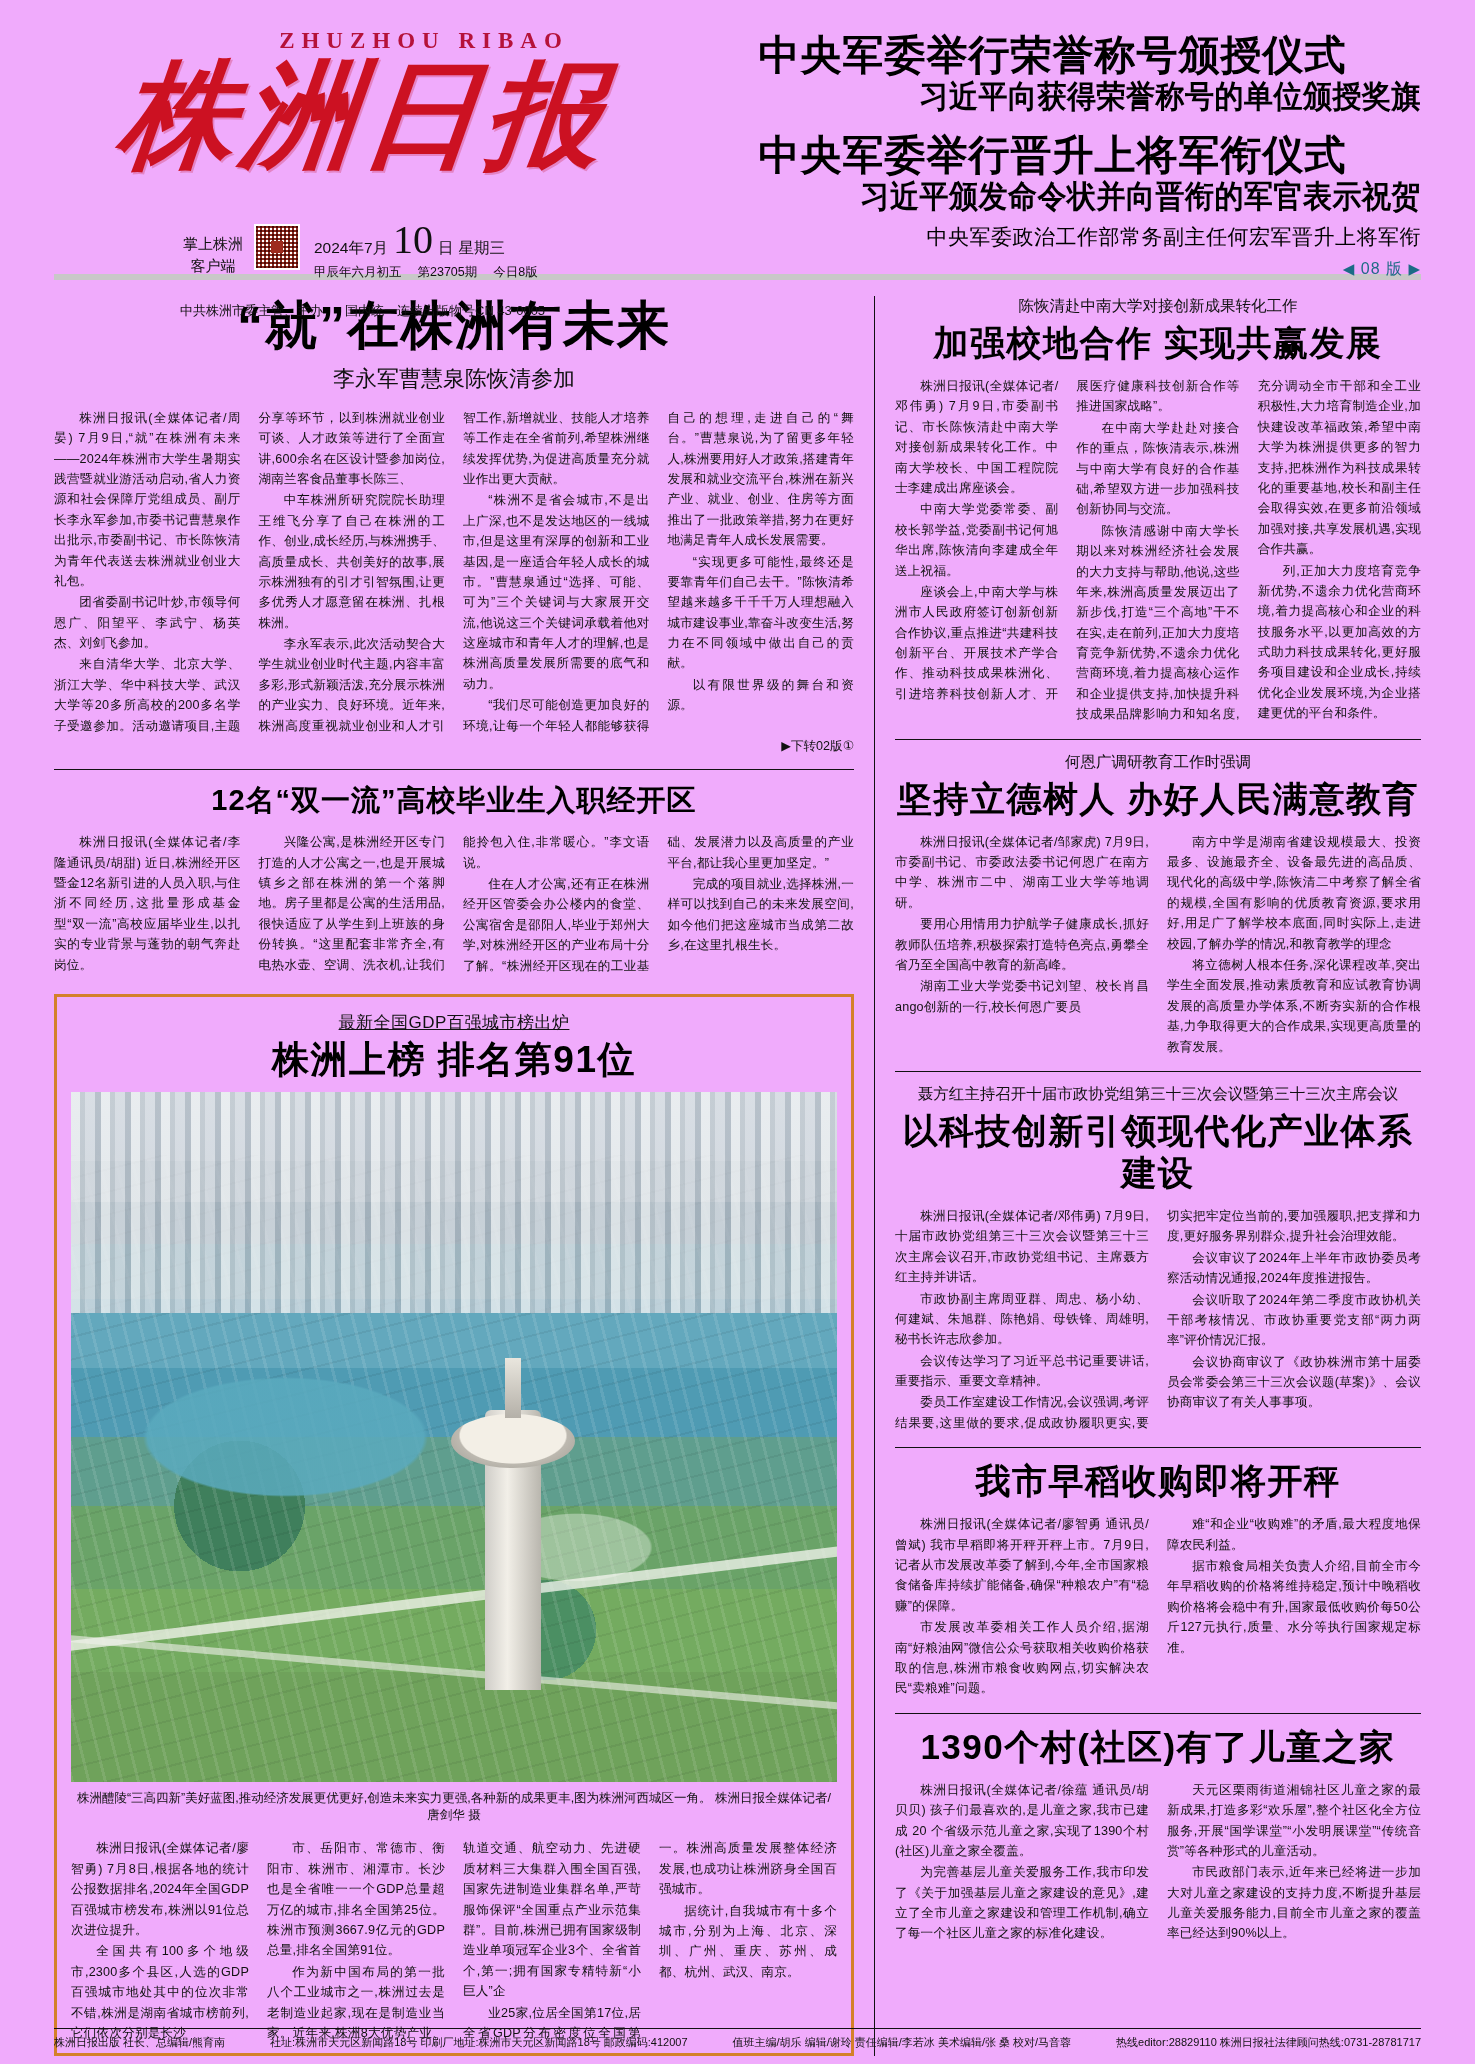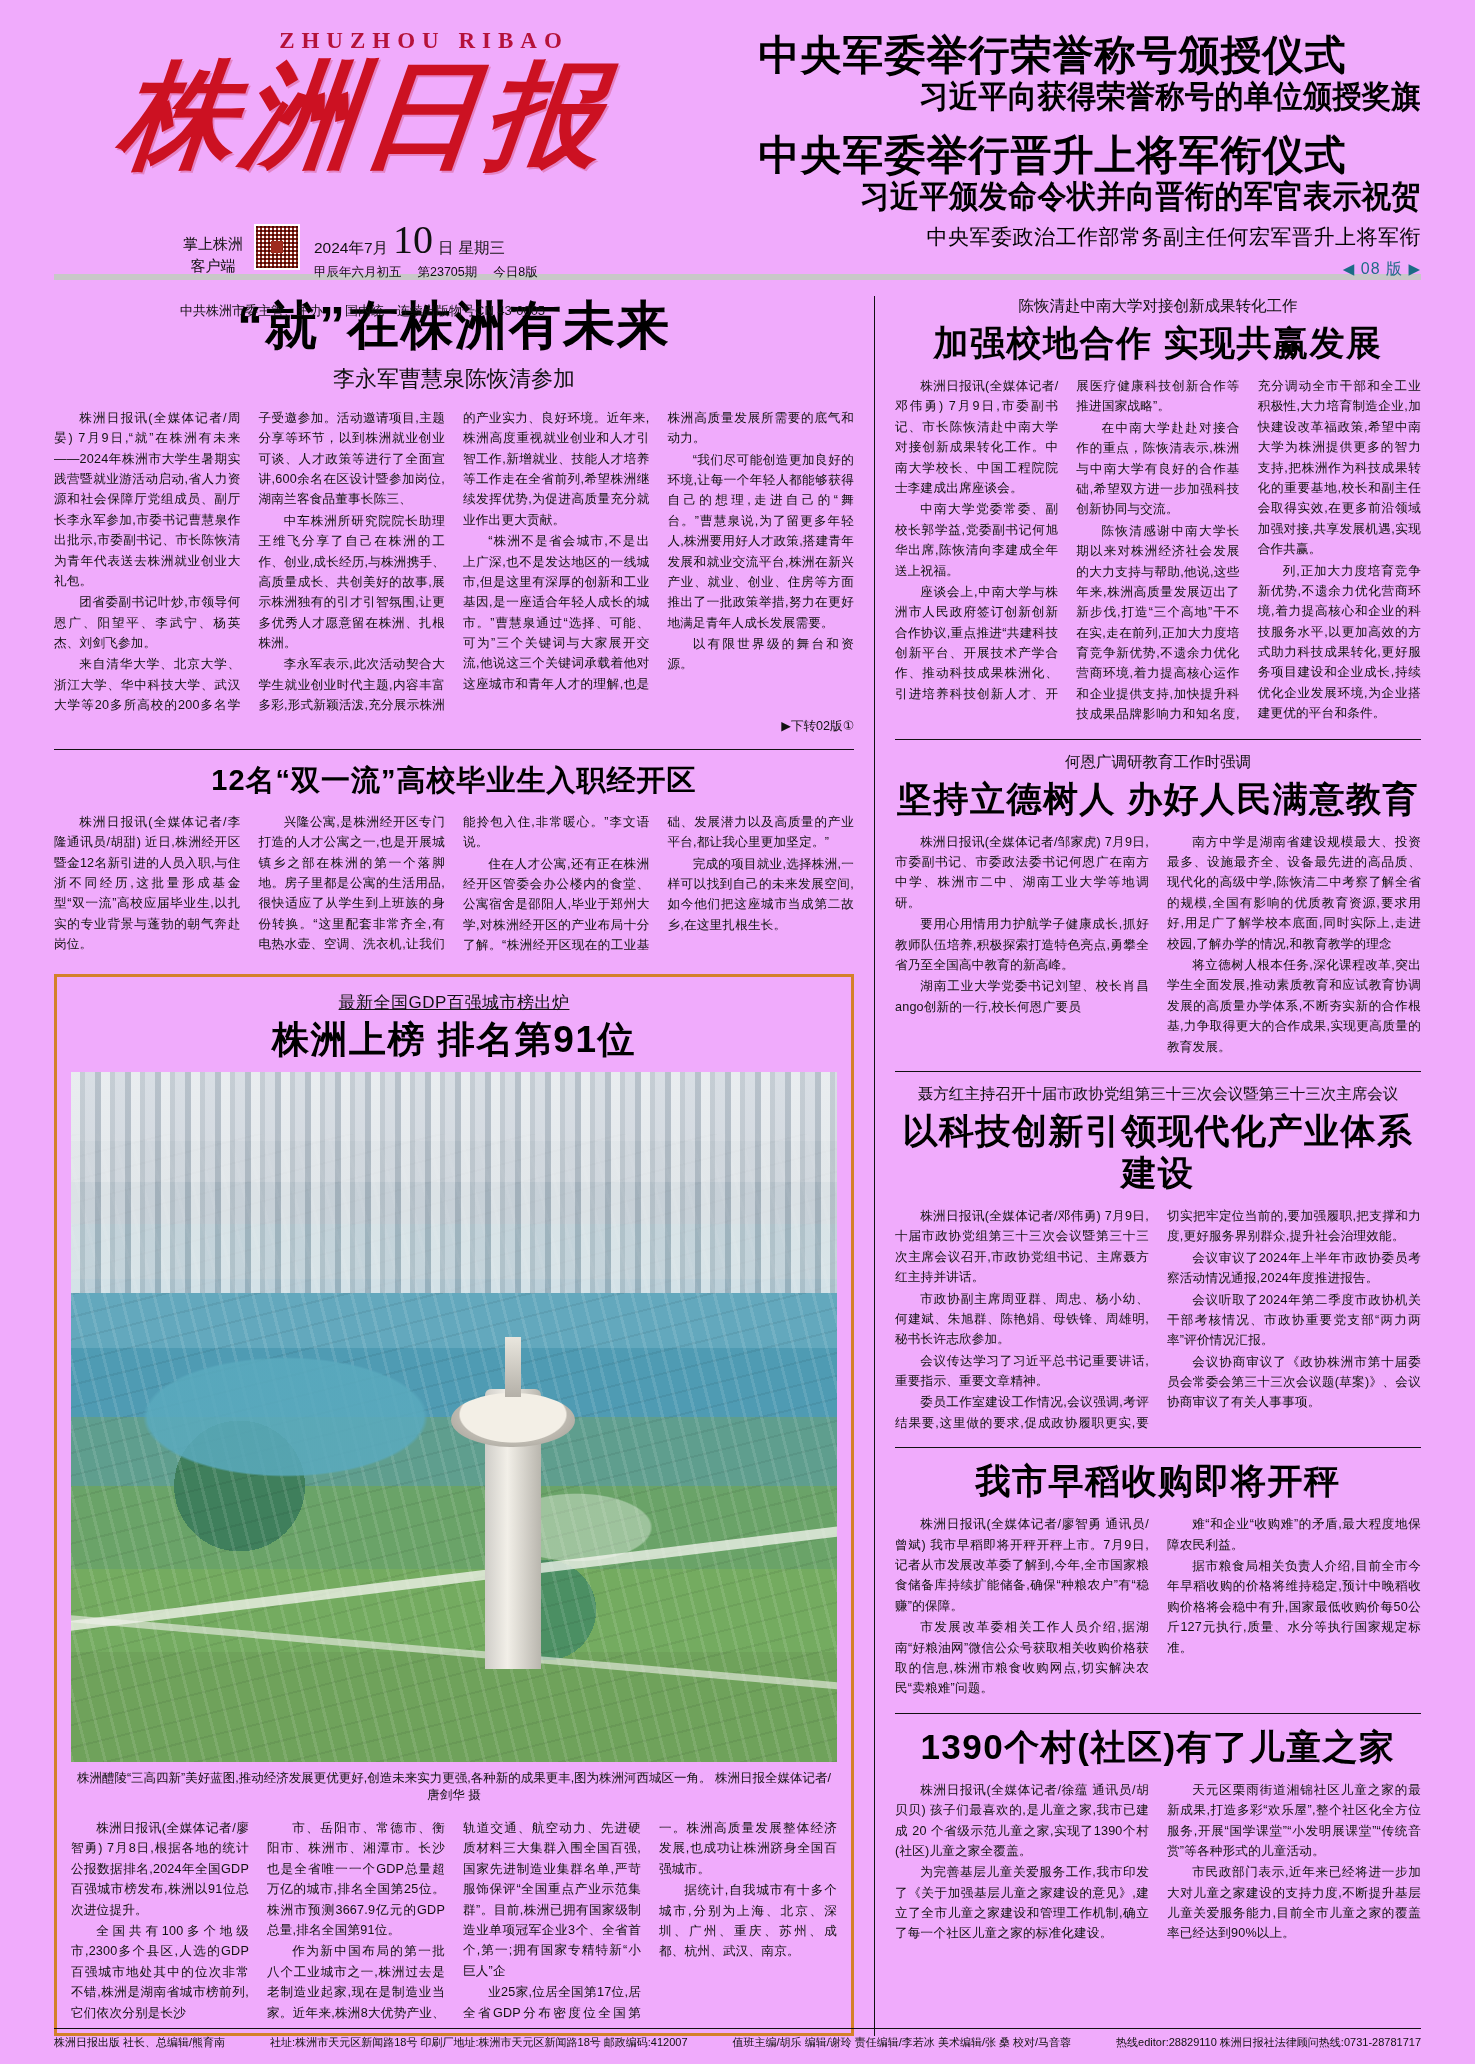--- a/index.html
+++ b/index.html
@@ -324,20 +324,21 @@
         <div class="title-xl">“就”在株洲有未来</div>
         <div class="byline">李永军曹慧泉陈恢清参加</div>
         <div class="cols4">
           <p>株洲日报讯(全媒体记者/周晏) 7月9日,“就”在株洲有未来——2024年株洲市大学生暑期实践营暨就业游活动启动,省人力资源和社会保障厅党组成员、副厅长李永军参加,市委书记曹慧泉作出批示,市委副书记、市长陈恢清为青年代表送去株洲就业创业大礼包。</p>
           <p>团省委副书记叶炒,市领导何恩广、阳望平、李武宁、杨英杰、刘剑飞参加。</p>
           <p>来自清华大学、北京大学、浙江大学、华中科技大学、武汉大学等20多所高校的200多名学子受邀参加。活动邀请项目,主题分享等环节，以到株洲就业创业可谈、人才政策等进行了全面宣讲,600余名在区设计暨参加岗位,湖南兰客食品董事长陈三、</p>
           <p>中车株洲所研究院院长助理王维飞分享了自己在株洲的工作、创业,成长经历,与株洲携手、高质量成长、共创美好的故事,展示株洲独有的引才引智氛围,让更多优秀人才愿意留在株洲、扎根株洲。</p>
           <p>李永军表示,此次活动契合大学生就业创业时代主题,内容丰富多彩,形式新颖活泼,充分展示株洲的产业实力、良好环境。近年来,株洲高度重视就业创业和人才引智工作,新增就业、技能人才培养等工作走在全省前列,希望株洲继续发挥优势,为促进高质量充分就业作出更大贡献。</p>
           <p>“株洲不是省会城市,不是出上广深,也不是发达地区的一线城市,但是这里有深厚的创新和工业基因,是一座适合年轻人成长的城市。”曹慧泉通过“选择、可能、可为”三个关键词与大家展开交流,他说这三个关键词承载着他对这座城市和青年人才的理解,也是株洲高质量发展所需要的底气和动力。</p>
           <p>“我们尽可能创造更加良好的环境,让每一个年轻人都能够获得自己的想理,走进自己的“舞台。”曹慧泉说,为了留更多年轻人,株洲要用好人才政策,搭建青年发展和就业交流平台,株洲在新兴产业、就业、创业、住房等方面推出了一批政策举措,努力在更好地满足青年人成长发展需要。</p>
+          <p>“实现更多可能性,最终还是要靠青年们自己去干。”陈恢清希望越来越多千千千万人理想融入城市建设事业,靠奋斗改变生活,努力在不同领域中做出自己的贡献。</p>
           <p>以有限世界级的舞台和资源。</p>
         </div>
         <div class="jump">▶下转02版①</div>
       </div>
 
       <div class="hr-thin"></div>
 
       <div>
         <div class="title-md">12名“双一流”高校毕业生入职经开区</div>
         <div class="cols4">

